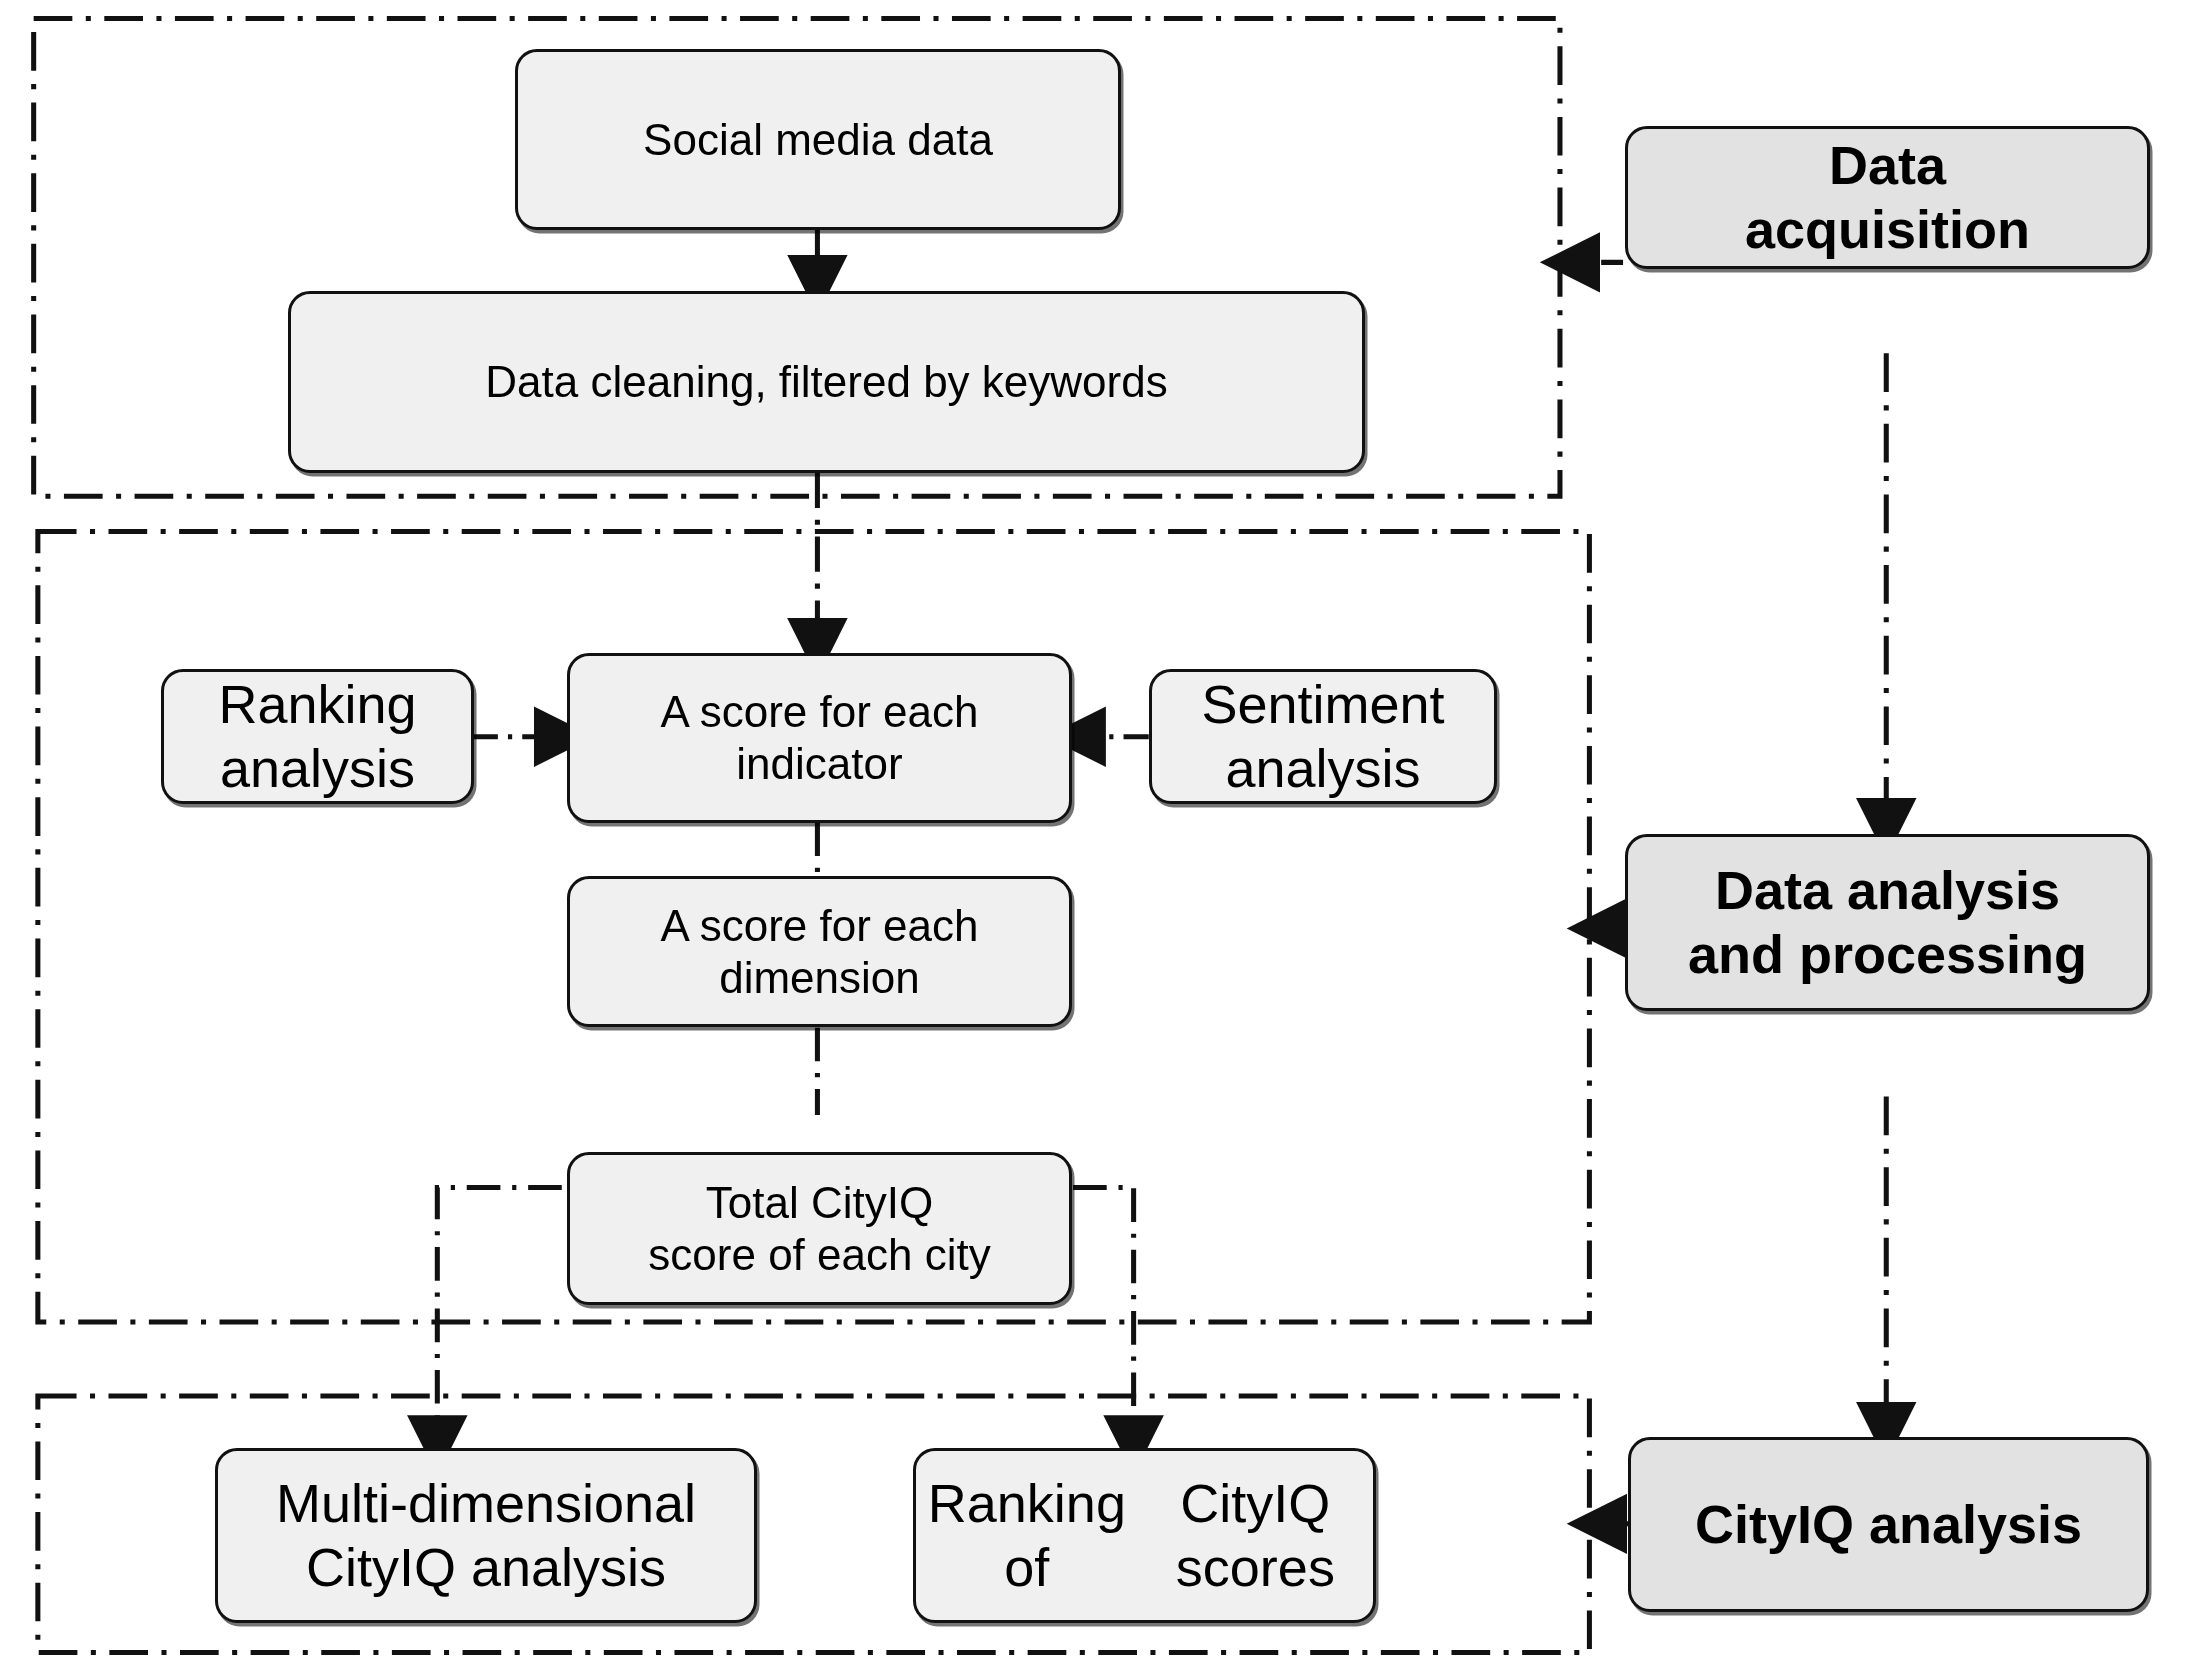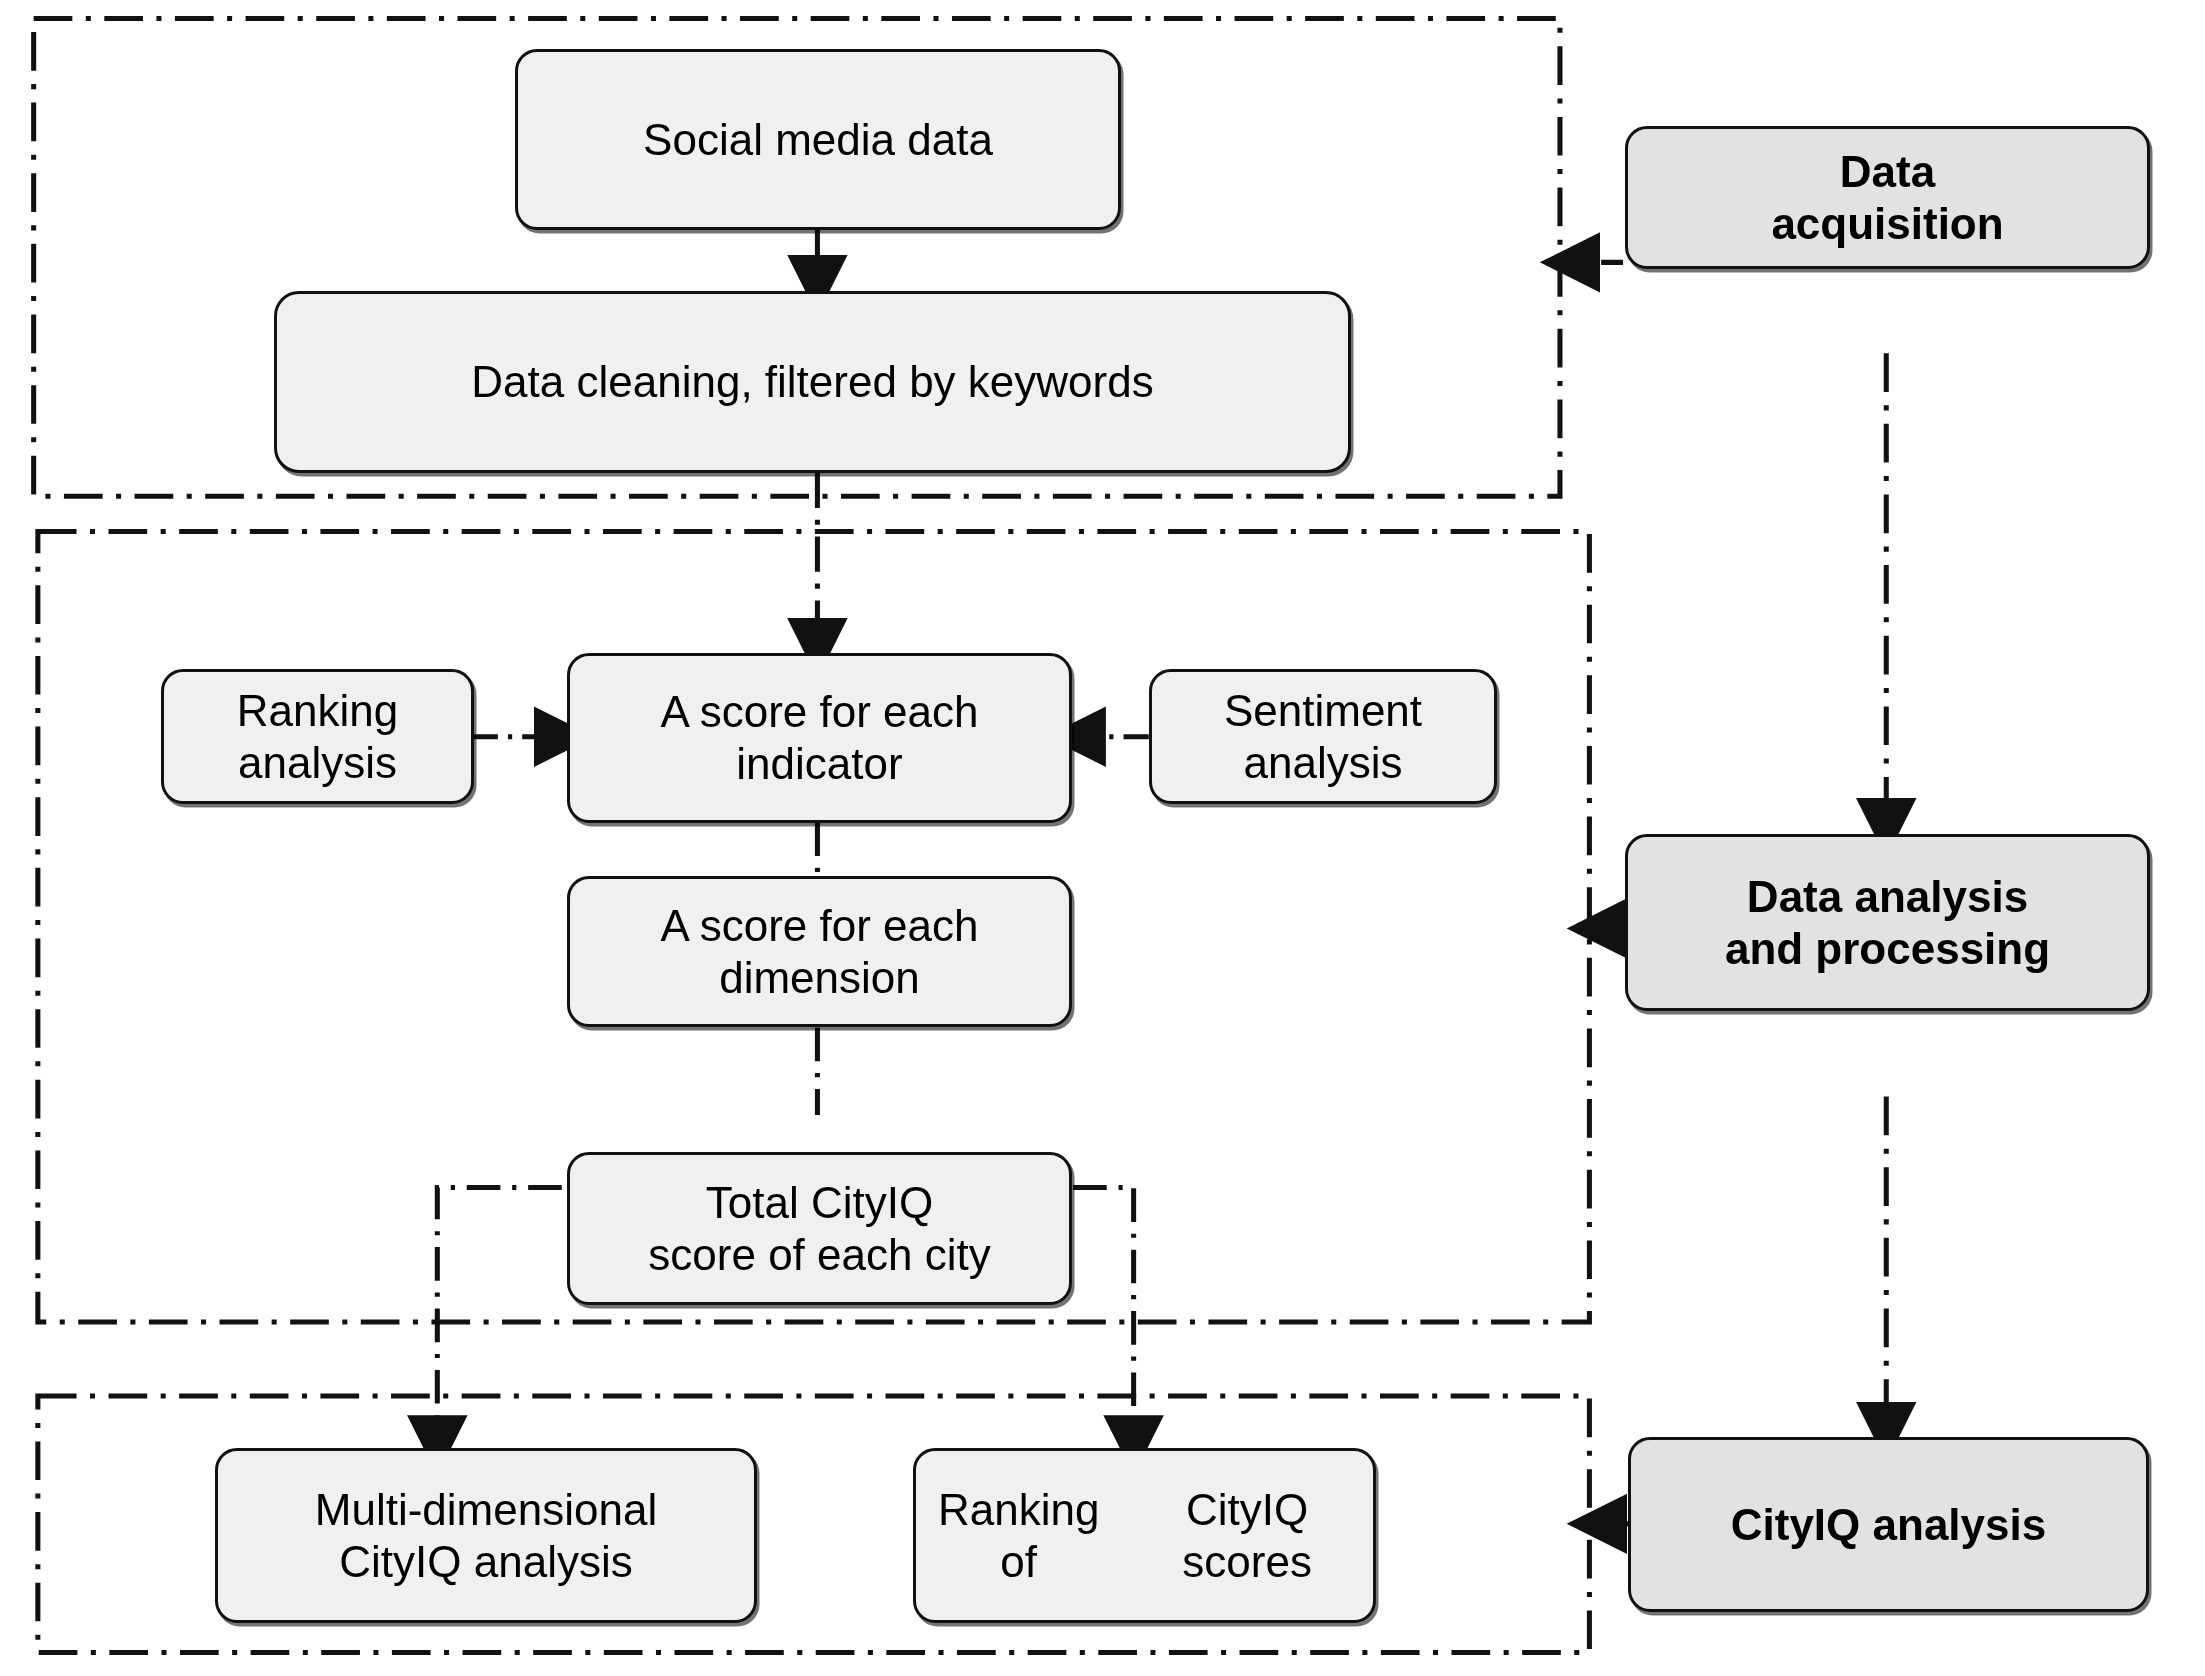--- a/index.html
+++ b/index.html
@@ -8,21 +8,21 @@
   #stage{position:absolute;left:0;top:0;width:2205px;height:1676px;}
   svg#wires{position:absolute;left:0;top:0;width:2205px;height:1676px;pointer-events:none;}
 
   .node{position:absolute;box-sizing:border-box;
         background:#f0f0f0;border:3.4px solid #111111;border-radius:22px;
         display:flex;align-items:center;justify-content:center;text-align:center;
         color:#000000;line-height:1.18;
         box-shadow:2.5px 3.4px 0 rgba(0,0,0,0.55);}
   .node span{display:block;padding:0 11.8px;}
   .stage-node{background:#e2e2e2;font-weight:bold;}
-  .f50{font-size:44px;}
+  .f50{font-size:54px;}
   .f52{font-size:44px;}
 </style>
 </head>
 <body>
 
 <div id="stage">
 
   <svg id="wires" viewBox="0 0 2622 1993">
     <defs>
       <marker id="ah" markerWidth="16" markerHeight="16" refX="5.5" refY="6" orient="auto" markerUnits="strokeWidth">
@@ -61,21 +61,21 @@
 
     <line x1="2243" y1="1304" x2="2243" y2="1700" stroke="#111111" stroke-width="6" stroke-dasharray="46 16 6 16" marker-end="url(#ah)"></line>
 
     <line x1="1936" y1="1812" x2="1902" y2="1812" stroke="#111111" stroke-width="6" stroke-dasharray="26 12 5 12" marker-end="url(#ahl)"></line>
   </svg>
 
   <div class="node f52" style="left:515px;top:49px;width:606px;height:181px;">
     <span>Social media data</span>
   </div>
 
-  <div class="node f52" style="left:274px;top:291px;width:1077px;height:182px;border-radius:25px;">
+  <div class="node f52" style="left:288px;top:291px;width:1077px;height:182px;">
     <span>Data cleaning, filtered by keywords</span>
   </div>
 
   <div class="node f50" style="left:161px;top:669px;width:313px;height:135px;flex-direction:column;">
     <span>Ranking</span>
     <span>analysis</span>
   </div>
 
   <div class="node f50" style="left:1149px;top:669px;width:348px;height:135px;flex-direction:column;align-items:center;">
     <span>Sentiment</span>

